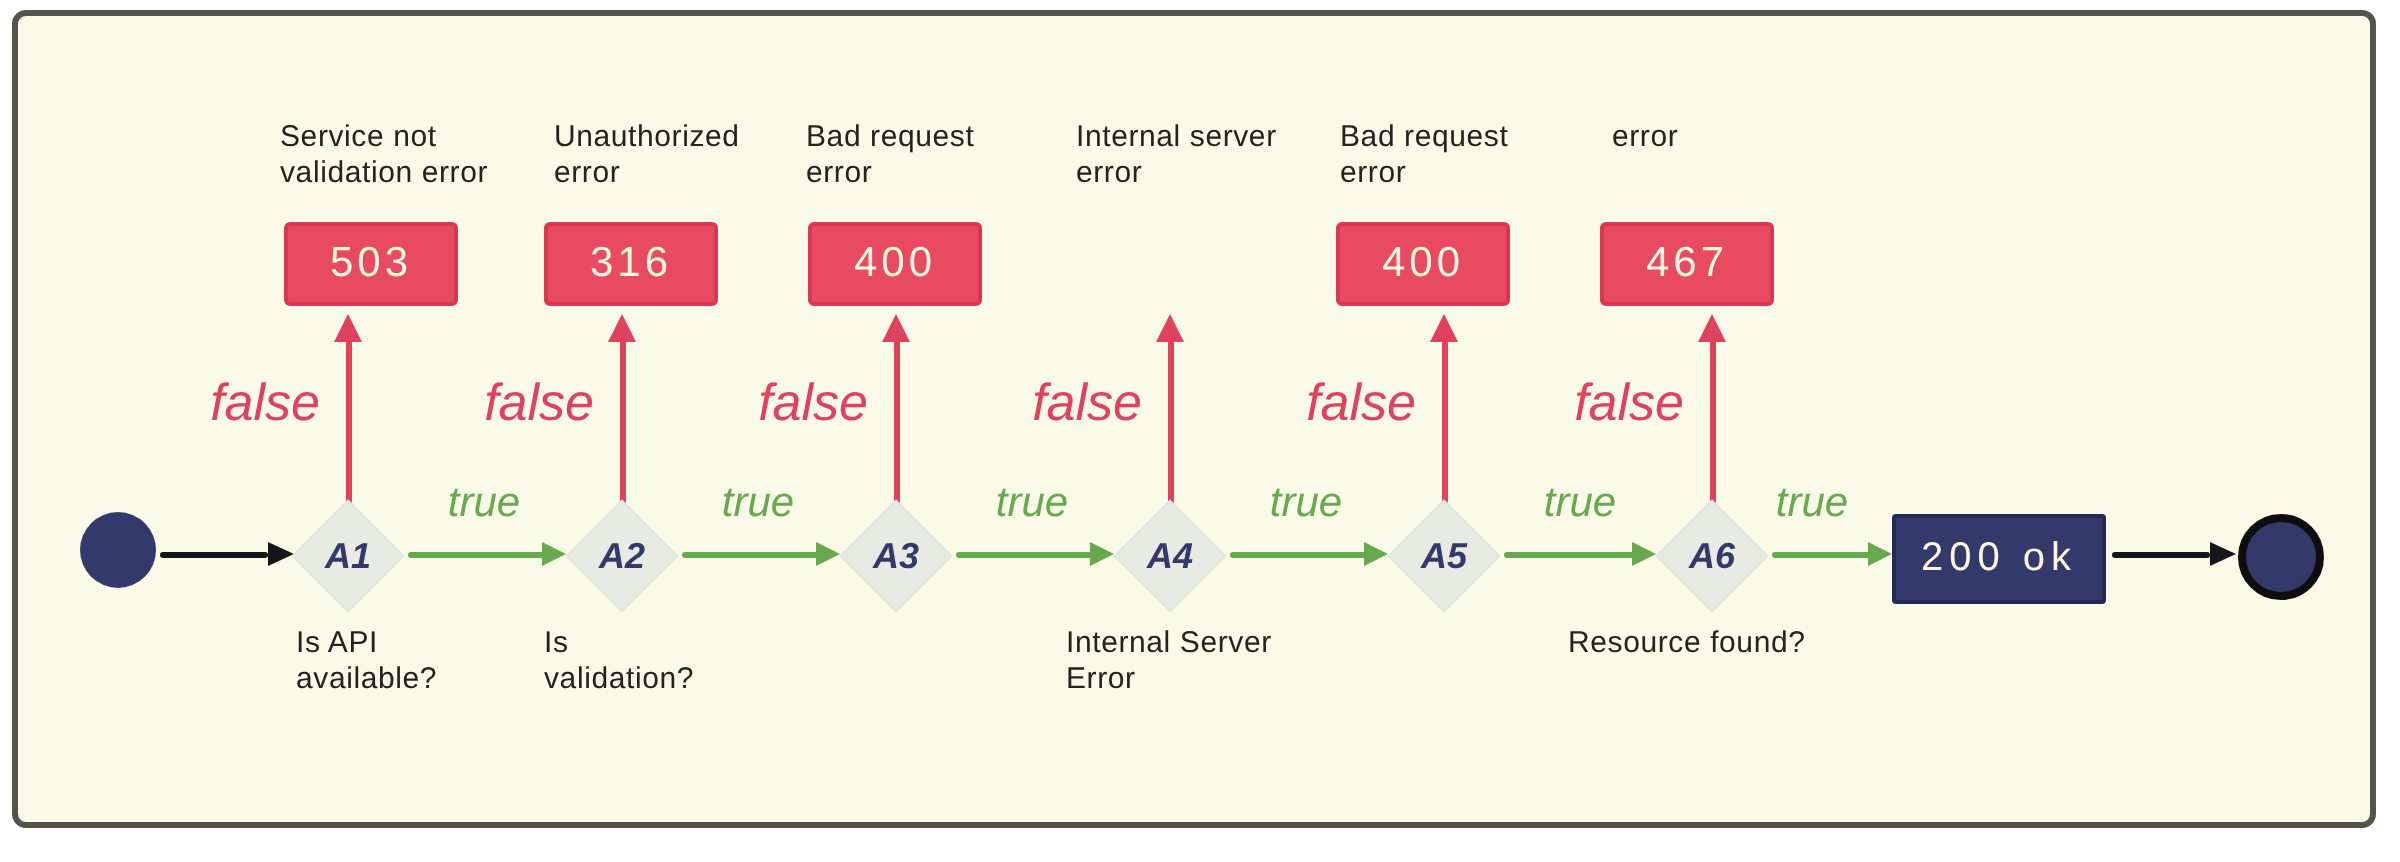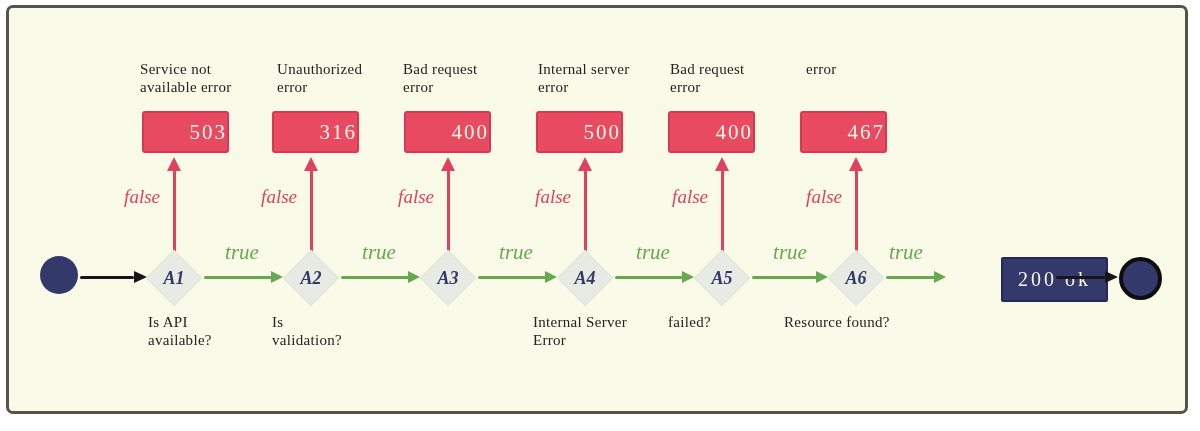--- a/index.html
+++ b/index.html
@@ -1,52 +1,52 @@
 <!DOCTYPE html>
 <html style="--background: #fafae8; --error: #e84a62; --false_red: #e0415c; --true_green: #68a94f; --navy: #333a6b;"><head>
 <meta charset="utf-8">
 <style>
   html,body{margin:0;padding:0;}
   .page{
     position:relative; width:1200px; height:431px;
     background:#ffffff; overflow:hidden;
-    font-family:Liberation Serif, serif;
+    font-family:Liberation Sans, sans-serif;
   }
   .board{
     position:absolute; left:6px; top:5px; width:1182px; height:409px;
     background:var(--background,#fafae8);
     border:3px solid #54544c; border-radius:7px;
     box-sizing:border-box;
   }
   
   .errbox{
     position:absolute; top:111px; width:87px; height:42px;
     background:var(--error,#e84a62); border:2.5px solid #da3852; border-radius:3px;
     box-sizing:border-box;
-    display:flex; align-items:center; justify-content:flex-end;
+    display:flex; align-items:center; justify-content:center;
     color:#fdf7e2; font-size:21px; letter-spacing:2px;
   }
   
   .errlabel{
     position:absolute; top:60px; font-size:15px; line-height:18px;
     color:#23231f; letter-spacing:0.3px; white-space:nowrap;
   }
   
   .vline{
     position:absolute; top:170px; height:82px; width:3px;
     background:var(--false_red,#e65570); border-radius:2px;
   }
   .vhead{
     position:absolute; top:157px; width:0; height:0;
     border-left:7px solid transparent; border-right:7px solid transparent;
     border-bottom:14px solid var(--false_red,#e65570);
   }
   .falselabel{
     position:absolute; top:186px; width:58px; text-align:right;
-    color:var(--false_red,#e0415c); font-size:19px; font-style:italic;
+    color:var(--false_red,#e0415c); font-size:26px; font-style:italic;
   }
   
   .diamond{
     position:absolute; top:258px; width:40px; height:40px;
     background:#e7ebe3; border:1.5px solid #eceeе5;
     border:1.5px solid #e2e7dd;
     transform:rotate(45deg); box-sizing:border-box;
   }
   .dlabel{
     position:absolute; inset:0;
@@ -81,40 +81,40 @@
   .startnode{
     position:absolute; left:40px; top:256px; width:38px; height:38px;
     border-radius:50%; background:var(--navy,#333a6b);
   }
   .endnode{
     position:absolute; left:1119px; top:257px; width:43px; height:43px;
     border-radius:50%; background:var(--navy,#333a6b);
     border:4.5px solid #0e0e0e; box-sizing:border-box;
   }
   .okbox{
-    position:absolute; left:1001px; top:257px; width:107px; height:45px;
+    position:absolute; left:946px; top:257px; width:107px; height:45px;
     background:var(--navy,#323869); border:2px solid #252a55; border-radius:2px;
     box-sizing:border-box;
     display:flex; align-items:center; justify-content:center;
     color:#fbf5e0; font-size:20px; letter-spacing:3px;
   }
 </style>
 </head>
 <body>
 
 <div class="page">
   <div class="board"></div>
 
   <div class="startnode"></div>
   <div class="bline" style="left:80px;width:54px"></div>
   <div class="bhead" style="left:134px"></div>
 
   <div class="errlabel" style="left:140px">
     <div>Service not</div>
-    <div>available error</div>
+    <div>validation error</div>
   </div>
   <div class="errbox" style="left:142px">
     <span>503</span>
   </div>
   <div class="vline" style="left:173px"></div>
   <div class="vhead" style="left:167px"></div>
   <div class="falselabel" style="left:102px">false</div>
   <div class="diamond" style="left:154px">
     <span class="dlabel">A1</span>
   </div>
@@ -163,23 +163,20 @@
     <span class="dlabel">A3</span>
   </div>
   <div class="hline" style="left:478px;width:68px"></div>
   <div class="hhead" style="left:545px"></div>
   <div class="truelabel" style="left:516px">true</div>
 
   <div class="errlabel" style="left:538px">
     <div>Internal server</div>
     <div>error</div>
   </div>
-  <div class="errbox" style="left:536px">
-    <span>500</span>
-  </div>
   <div class="vline" style="left:584px"></div>
   <div class="vhead" style="left:578px"></div>
   <div class="falselabel" style="left:513px">false</div>
   <div class="diamond" style="left:565px">
     <span class="dlabel">A4</span>
   </div>
   <div class="question" style="left:533px">
     <div>Internal Server</div>
     <div>Error</div>
     <div></div>
@@ -195,21 +192,20 @@
   <div class="errbox" style="left:668px">
     <span>400</span>
   </div>
   <div class="vline" style="left:721px"></div>
   <div class="vhead" style="left:715px"></div>
   <div class="falselabel" style="left:650px">false</div>
   <div class="diamond" style="left:702px">
     <span class="dlabel">A5</span>
   </div>
   <div class="question" style="left:668px">
-    <div>failed?</div>
   </div>
   <div class="hline" style="left:752px;width:65px"></div>
   <div class="hhead" style="left:816px"></div>
   <div class="truelabel" style="left:790px">true</div>
 
   <div class="errlabel" style="left:806px">
     <div>error</div>
   </div>
   <div class="errbox" style="left:800px">
     <span>467</span>

